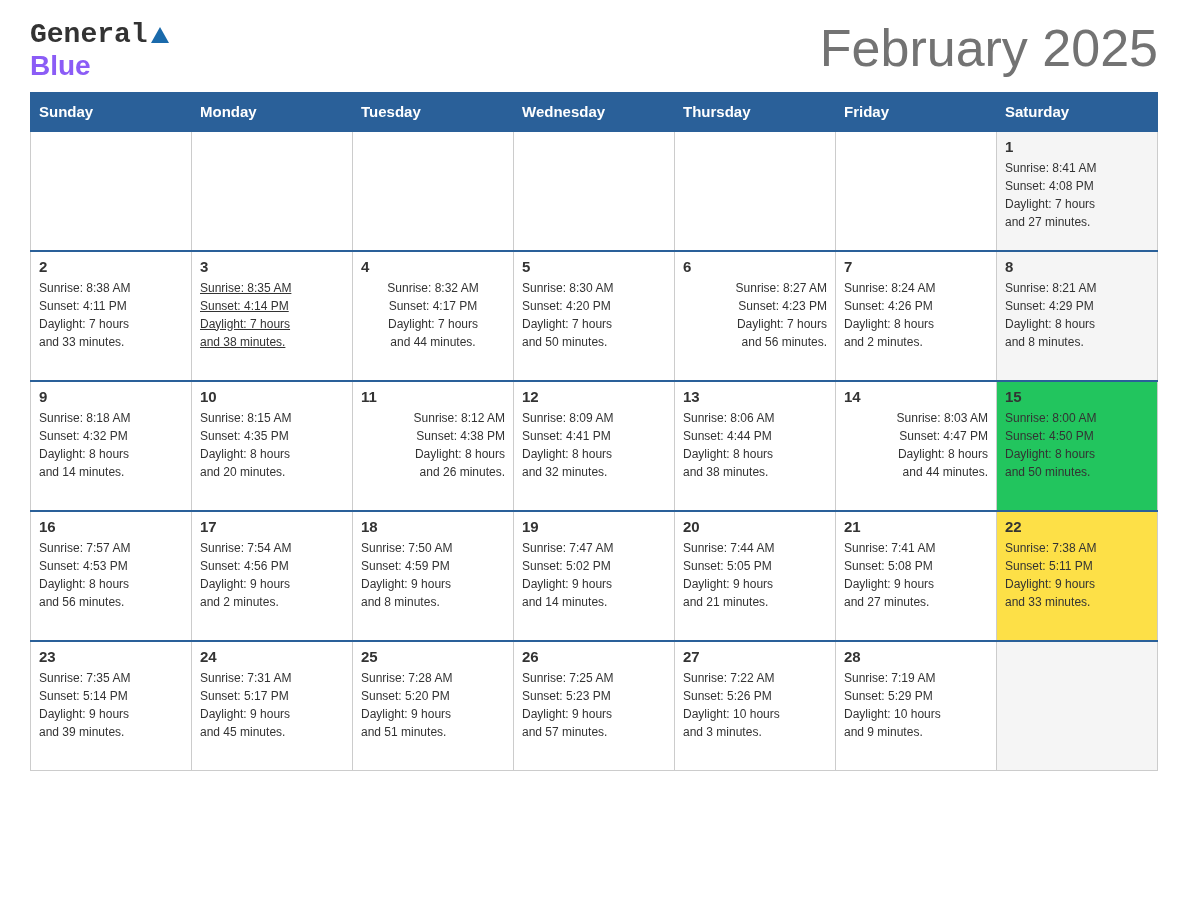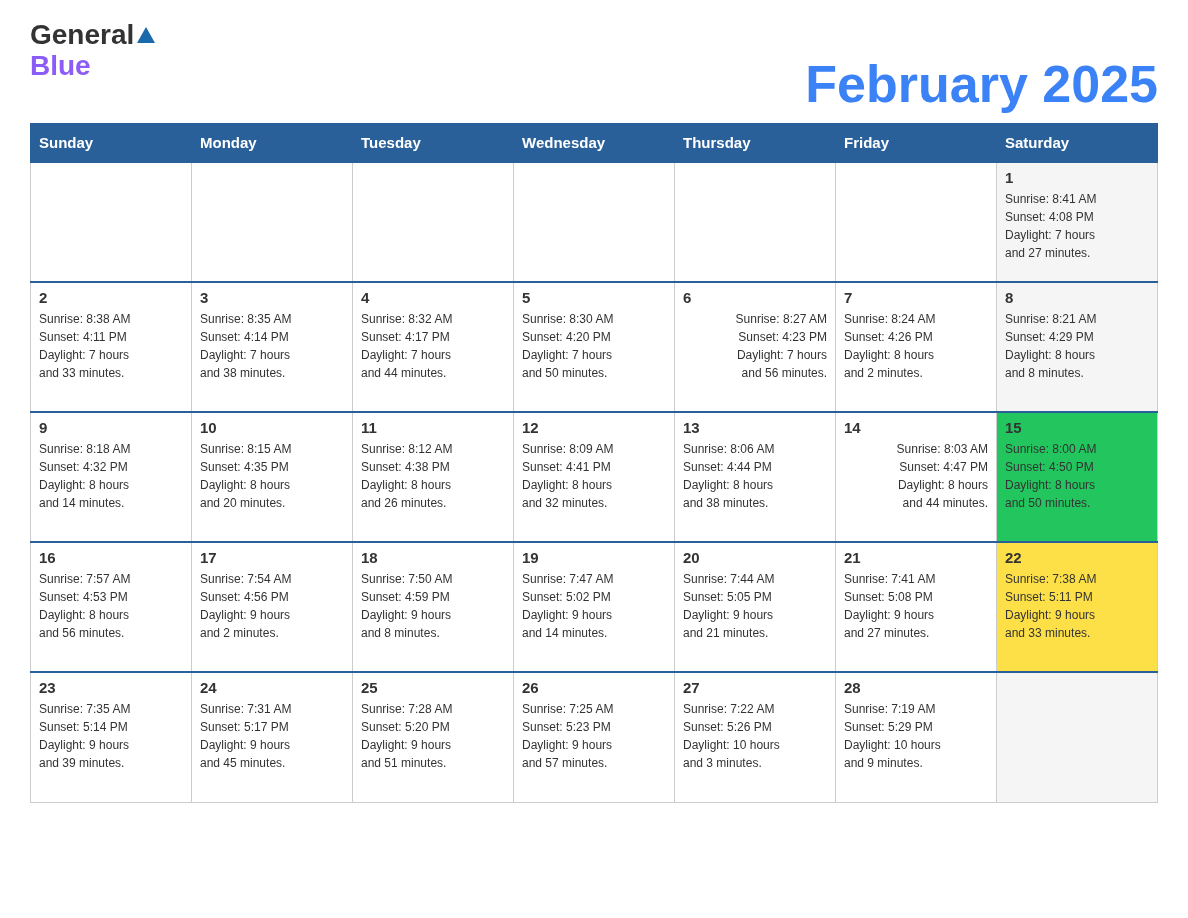--- a/index.html
+++ b/index.html
@@ -24,24 +24,23 @@
     }
     .logo-icon {
       display: inline-flex;
       align-items: center;
     }
     .title-area {
       text-align: right;
     }
     .calendar-title {
       font-size: 52px;
-      font-weight: bold;
-      color: #3b82f6;
+      font-weight: normal;
+      color: #737373;
       line-height: 1.1;
-      margin-top: 36px;
     }
     .calendar-subtitle {
       font-size: 20px;
       color: #555;
       margin-top: 4px;
     }
     table {
       width: 100%;
       border-collapse: collapse;
       table-layout: fixed;
@@ -83,21 +82,21 @@
     tbody tr:first-child td {
       height: 120px;
     }
   </style>
 </head>
 <body>
 
 <div class="header">
   <div class="logo">
     <div class="logo-icon">
-      <span style="font-size:28px;font-weight:bold;color:#333;">General</span>
+      <span style="font-size:28px;font-weight:bold;color:#333;font-family:Liberation Mono, monospace;">General</span>
       <span style="display:inline-block;width:0;height:0;border-left:9px solid transparent;border-right:9px solid transparent;border-bottom:16px solid #1a6aab;margin-left:3px;vertical-align:middle;"></span>
     </div>
     <div style="font-size:28px;font-weight:bold;color:#8b5cf6;margin-left:0;">Blue</div>
   </div>
   <div class="title-area">
     <div class="calendar-title">February 2025</div>
   </div>
 </div>
 
 <table>
@@ -131,28 +130,28 @@
       <tr>
         <td>
           <span class="day-number">2</span>
           <div class="day-info" style="white-space: pre-line;">Sunrise: 8:38 AM
 Sunset: 4:11 PM
 Daylight: 7 hours
 and 33 minutes.</div>
         </td>
         <td>
           <span class="day-number">3</span>
-          <div class="day-info" style="white-space: pre-line;">Sunrise: 8:35 AM
+          <div class="day-info" style="white-space: pre-line; text-decoration: underline;">Sunrise: 8:35 AM
 Sunset: 4:14 PM
 Daylight: 7 hours
 and 38 minutes.</div>
         </td>
         <td>
           <span class="day-number">4</span>
-          <div class="day-info" style="white-space: pre-line;">Sunrise: 8:32 AM
+          <div class="day-info" style="white-space: pre-line; text-align: center;">Sunrise: 8:32 AM
 Sunset: 4:17 PM
 Daylight: 7 hours
 and 44 minutes.</div>
         </td>
         <td>
           <span class="day-number">5</span>
           <div class="day-info" style="white-space: pre-line;">Sunrise: 8:30 AM
 Sunset: 4:20 PM
 Daylight: 7 hours
 and 50 minutes.</div>
@@ -189,21 +188,21 @@
         </td>
         <td>
           <span class="day-number">10</span>
           <div class="day-info" style="white-space: pre-line;">Sunrise: 8:15 AM
 Sunset: 4:35 PM
 Daylight: 8 hours
 and 20 minutes.</div>
         </td>
         <td>
           <span class="day-number">11</span>
-          <div class="day-info" style="white-space: pre-line;">Sunrise: 8:12 AM
+          <div class="day-info" style="white-space: pre-line; text-align: right;">Sunrise: 8:12 AM
 Sunset: 4:38 PM
 Daylight: 8 hours
 and 26 minutes.</div>
         </td>
         <td>
           <span class="day-number">12</span>
           <div class="day-info" style="white-space: pre-line;">Sunrise: 8:09 AM
 Sunset: 4:41 PM
 Daylight: 8 hours
 and 32 minutes.</div>

